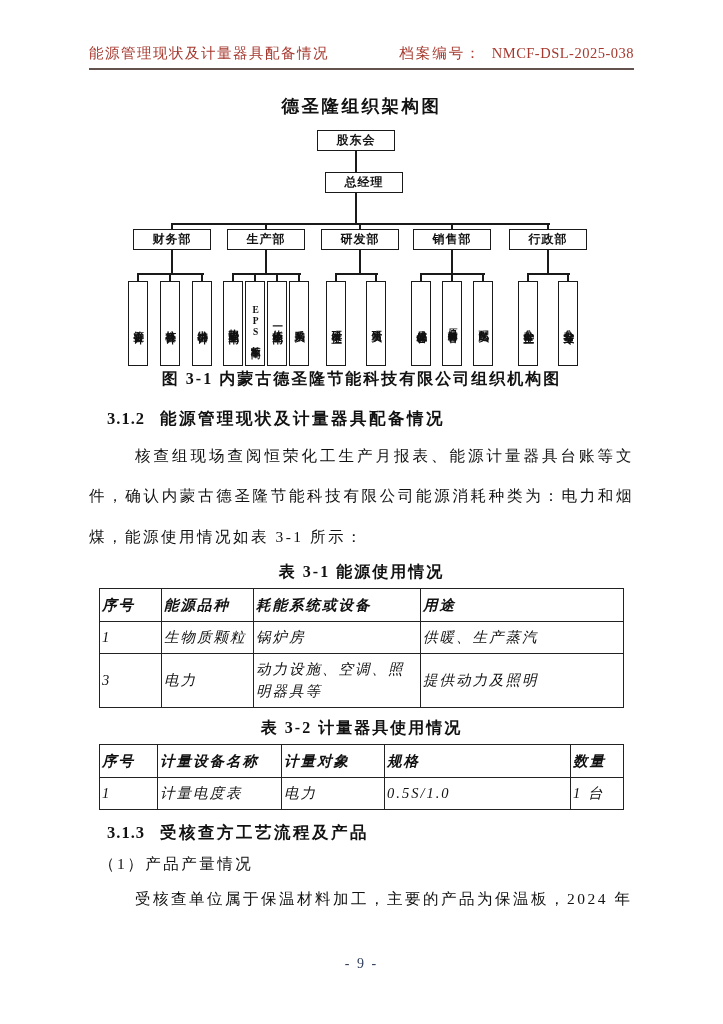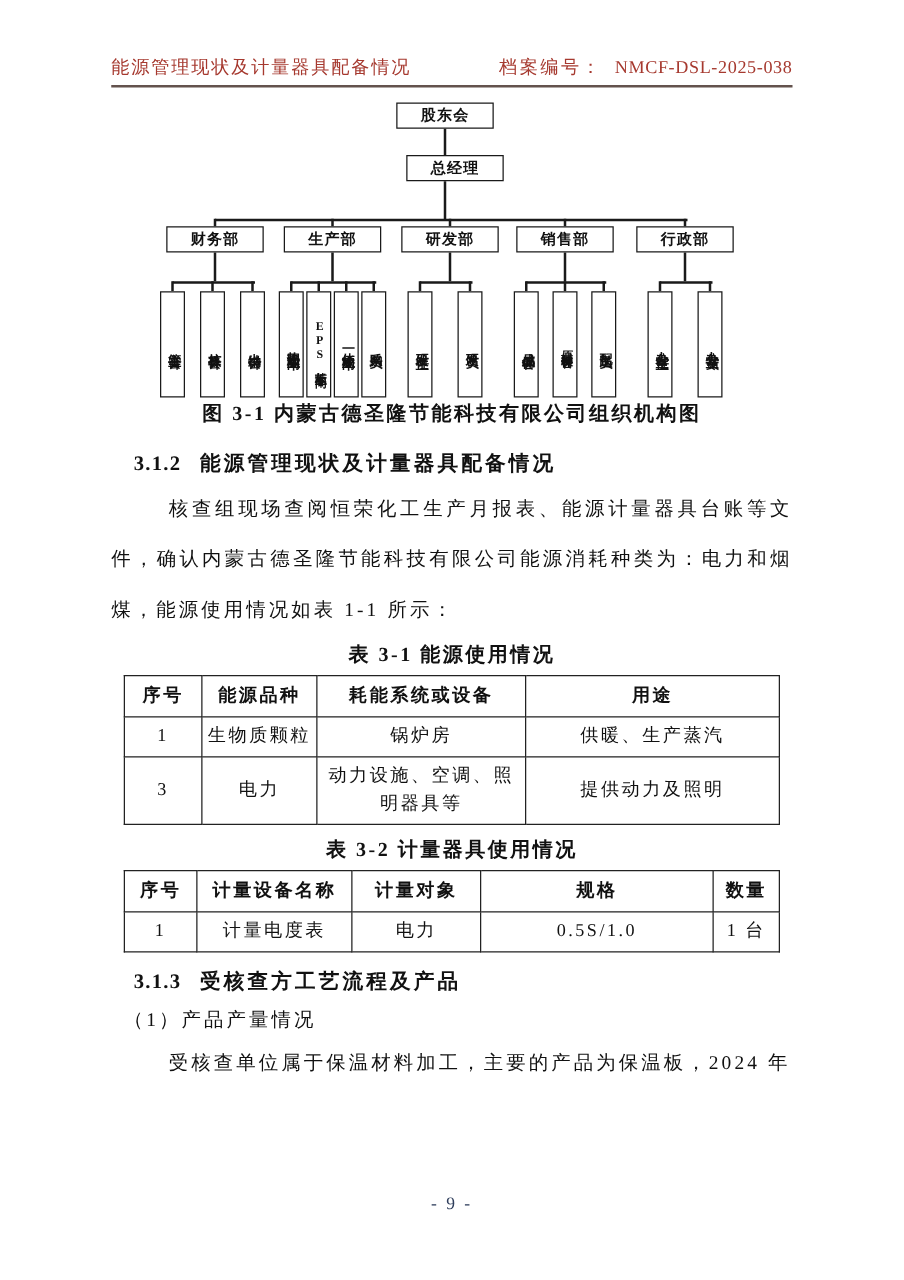--- a/index.html
+++ b/index.html
@@ -41,39 +41,40 @@
   
   .fig-caption{text-align:center;font-weight:bold;font-size:16px;letter-spacing:2px;}
   .h2{margin-top:18px;padding-left:18px;font-size:16.5px;font-weight:bold;letter-spacing:2.5px;}
   .h2 .num{letter-spacing:1px;margin-right:15px;}
   .para{margin-top:6px;font-size:15.5px;line-height:2.6;letter-spacing:2.5px;
         text-align:justify;text-indent:46px;}
   .tbl-title{text-align:center;font-weight:bold;font-size:16px;margin-top:5px;letter-spacing:2px;}
   
   table{border-collapse:collapse;margin:5px auto 0 auto;width:524px;
         font-size:14.5px;letter-spacing:2px;table-layout:fixed;}
-  th,td{border:1.5px solid #222222;text-align:center;vertical-align:middle;
-        line-height:1.55;padding:4px 2px;}
+  th,td{border:1.5px solid #222222;text-align:left;vertical-align:middle;
+        line-height:1.55;padding:4px 2px;font-style:italic;}
   th{font-weight:bold;padding:5px 2px;}
   .sub-item{margin-top:10px;padding-left:10px;font-size:15.5px;letter-spacing:2.5px;}
   .page-num{position:absolute;left:0;right:0;bottom:52px;text-align:center;
             font-size:14px;color:#2f3e5c;letter-spacing:2px;}
 </style>
 </head>
 <body>
 
 <div class="page">
 
   <div class="doc-header">
     <span>能源管理现状及计量器具配备情况</span>
     <span>
       <span class="file-label">档案编号：</span><span class="file-no">NMCF-DSL-2025-038</span>
     </span>
   </div>
 
+  <div class="chart-title">德圣隆组织架构图</div>
 
   <div class="chart">
 
     <div class="obox" style="left:228px;top:4px;">股东会</div>
     <div class="vl" style="left:266px;top:25px;height:21px;"></div>
 
     <div class="obox" style="left:236px;top:46px;text-align:right;">总经理</div>
     <div class="vl" style="left:266px;top:67px;height:31px;"></div>
 
     <div class="hl" style="left:83px;top:97px;width:378px;"></div>
@@ -167,21 +168,21 @@
     <div class="vbox" style="left:469px;">
         <span>办公室专员</span>
       </div>
   </div>
 
   <div class="fig-caption">图 3-1 内蒙古德圣隆节能科技有限公司组织机构图</div>
 
   <div class="h2">
     <span class="num">3.1.2</span><span>能源管理现状及计量器具配备情况</span>
   </div>
-  <div class="para">核查组现场查阅恒荣化工生产月报表、能源计量器具台账等文件，确认内蒙古德圣隆节能科技有限公司能源消耗种类为：电力和烟煤，能源使用情况如表 1-1 所示：</div>
+  <div class="para">核查组现场查阅恒荣化工生产月报表、能源计量器具台账等文件，确认内蒙古德圣隆节能科技有限公司能源消耗种类为：电力和烟煤，能源使用情况如表 3-1 所示：</div>
 
   <div class="tbl-title">表 3-1 能源使用情况</div>
   <table>
     <colgroup>
         <col style="width:62px;">
         <col style="width:92px;">
         <col style="width:167px;">
         <col style="width:203px;">
       </colgroup>
     <tbody>

